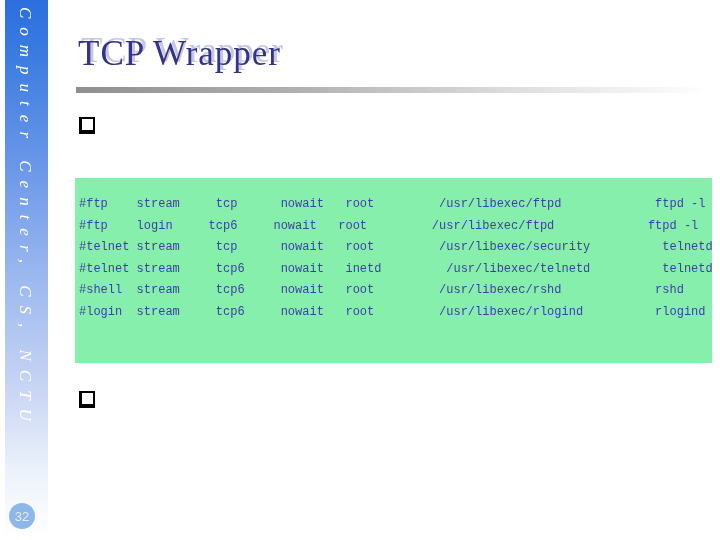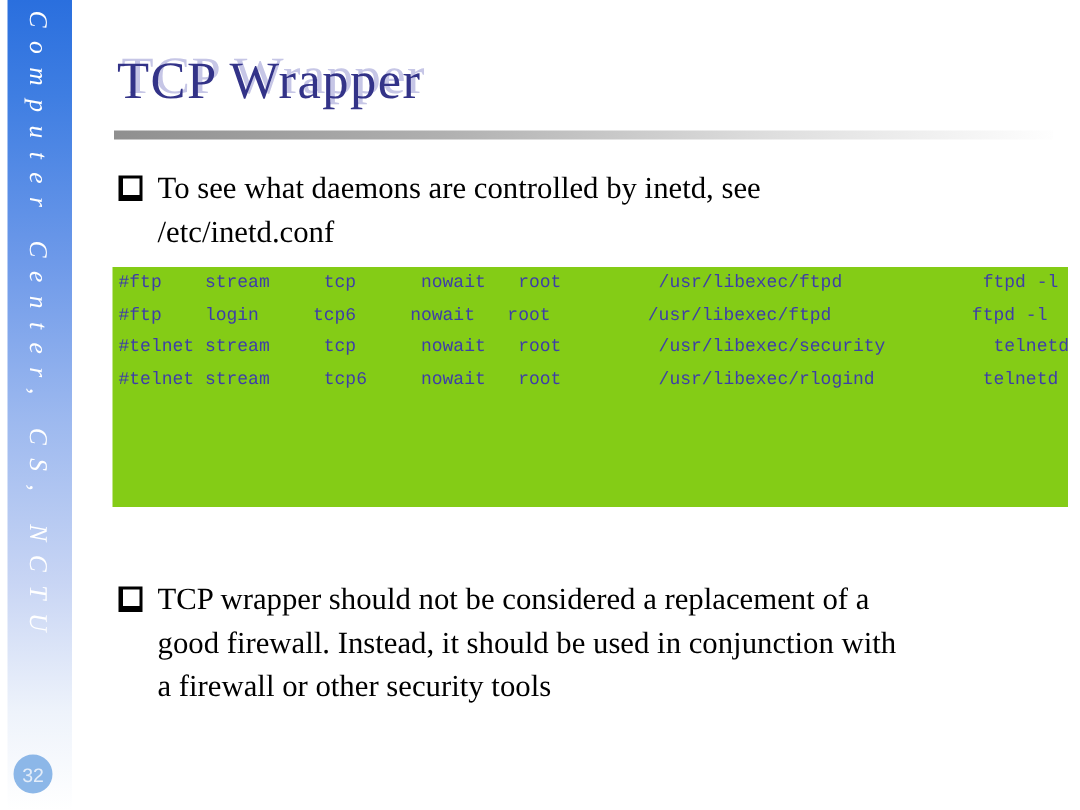--- a/index.html
+++ b/index.html
@@ -26,22 +26,22 @@
 
   
   .bullet{position:absolute;left:79px;display:flex;gap:10px;color:#000;}
   .bullet .sq{flex:0 0 auto;width:11px;height:11px;margin-top:5px;background:#fff;
               border:2px solid #000;border-left-width:3px;border-bottom-width:4px;}
   .bullet .tx{white-space:pre-line;font-size:20.5px;line-height:29px;}
   .bullet1{top:112px;width:560px;}
   .bullet2{top:386px;width:610px;}
 
   
-  .codeblock{position:absolute;left:75px;top:178px;width:637px;height:160px;
-             background:#84cc16;box-sizing:border-box;padding:0 0 0 4px;}
+  .codeblock{position:absolute;left:75px;top:178px;width:637px;height:185px;
+             background:#86efac;box-sizing:border-box;padding:16px 0 0 4px;}
   .codeline{font-family:"Liberation Mono","DejaVu Sans Mono",monospace;
             font-size:12px;line-height:21.5px;color:#3e3ea8;white-space:pre;}
   .codeline.it{font-style:italic;color:#181850;}
 
   
   .pagenum{position:absolute;left:9px;top:503px;width:26px;height:26px;border-radius:50%;
            background:#8cb7e8;display:flex;align-items:center;justify-content:center;
            font-family:"Liberation Sans",sans-serif;font-size:13px;color:#e4edf9;}
 </style>
 </head>
@@ -52,33 +52,30 @@
   <div class="sidebar">
     <div class="sidebar-text">Computer Center, CS, NCTU</div>
   </div>
 
   <div class="title">TCP Wrapper</div>
 
   <div class="divider"></div>
 
   <div class="bullet bullet1">
     <span class="sq"></span>
-    <span class="tx">To see what daemons are controlled by inetd, see
-/etc/inetd.conf</span>
   </div>
 
   <div class="codeblock">
     <div class="codeline">#ftp    stream     tcp      nowait   root         /usr/libexec/ftpd             ftpd -l</div>
     <div class="codeline">#ftp    login     tcp6     nowait   root         /usr/libexec/ftpd             ftpd -l</div>
     <div class="codeline">#telnet stream     tcp      nowait   root         /usr/libexec/security          telnetd</div>
-    <div class="codeline">#telnet stream     tcp6     nowait   root         /usr/libexec/rlogind          telnetd</div>
+    <div class="codeline">#telnet stream     tcp6     nowait   inetd         /usr/libexec/telnetd          telnetd</div>
+    <div class="codeline">#shell  stream     tcp6     nowait   root         /usr/libexec/rshd             rshd</div>
+    <div class="codeline">#login  stream     tcp6     nowait   root         /usr/libexec/rlogind          rlogind</div>
   </div>
 
   <div class="bullet bullet2">
     <span class="sq"></span>
-    <span class="tx">TCP wrapper should not be considered a replacement of a
-good firewall. Instead, it should be used in conjunction with
-a firewall or other security tools</span>
   </div>
 
   <div class="pagenum">32</div>
 
 </div>
 
 </body></html>

